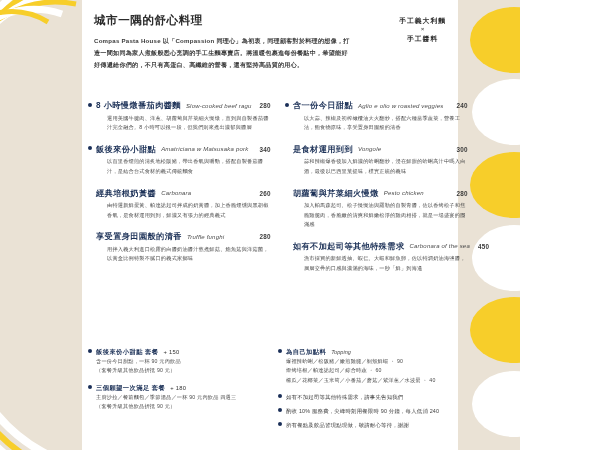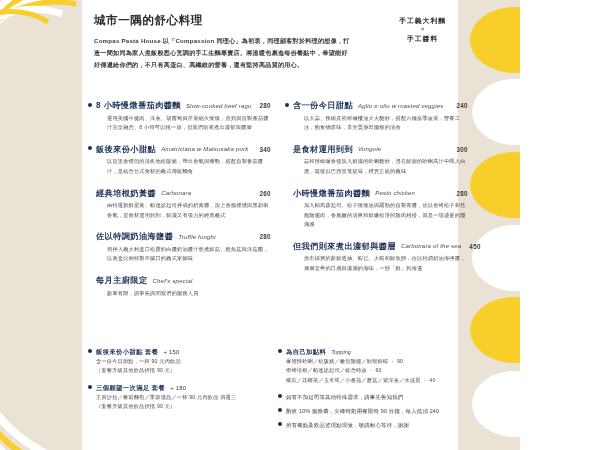--- a/index.html
+++ b/index.html
@@ -276,36 +276,27 @@
             <span class="name-zh">經典培根奶黃醬</span>
             <span class="name-en">Carbonara</span>
             <span class="price">260</span>
           </div>
           <div class="desc">由特選新鮮蛋黃、帕達諾起司拌成的奶黃醬，加上香脆煙燻與黑胡椒香氣，是食材運用到到，鮮濃又有張力的經典義式</div>
         </div>
 
         <div class="item">
           <div class="item-head">
             <span class="bullet-spacer"></span>
-            <span class="name-zh">佐以特調奶油海鹽醬</span>
+            <span class="name-zh">享受置身田園般的清香</span>
             <span class="name-en">Truffle funghi</span>
             <span class="price">280</span>
           </div>
           <div class="desc">用拌入義大利進口松露的白醬奶油醬汁熬煮鮮菇、鮑魚菇與洋菇菌，以黃金比例特製不膩口的義式家鄉味</div>
         </div>
 
-        <div class="item">
-          <div class="item-head">
-            <span class="bullet-spacer"></span>
-            <span class="name-zh">每月主廚限定</span>
-            <span class="name-en">Chef's special</span>
-            <span class="price"></span>
-          </div>
-          <div class="desc">數量有限，請事先詢問我們的服務人員</div>
-        </div>
       </div>
 
       <div class="col">
         <div class="item">
           <div class="item-head">
             <span class="bullet"></span>
             <span class="name-zh">含一份今日甜點</span>
             <span class="name-en">Aglio e olio w roasted veggies</span>
             <span class="price">240</span>
           </div>
@@ -318,31 +309,31 @@
             <span class="name-zh">是食材運用到到</span>
             <span class="name-en">Vongole</span>
             <span class="price">300</span>
           </div>
           <div class="desc">蒜和辣椒爆香後加入鮮濃的蛤蜊翻炒，浸在鮮甜的蛤蜊高汁中嗎入白酒，最後以巴西里葉提味，樸實正統的義味</div>
         </div>
 
         <div class="item">
           <div class="item-head">
             <span class="bullet-spacer"></span>
-            <span class="name-zh">小時慢燉番茄肉醬麵</span>
+            <span class="name-zh">胡蘿蔔與芹菜細火慢燉</span>
             <span class="name-en">Pesto chicken</span>
             <span class="price">280</span>
           </div>
           <div class="desc">加入帕馬森起司、松子慢慢油與羅勒的自製青醬，佐以香烤松子和焦脆雞腿肉，香脆嫩的清爽和鮮嫩松淨的雞肉相搭，就是一場盛宴的團滿感</div>
         </div>
 
         <div class="item">
           <div class="item-head">
             <span class="bullet-spacer"></span>
-            <span class="name-zh">但我們則來煮出濃郁與醬層</span>
+            <span class="name-zh">如有不加起司等其他特殊需求</span>
             <span class="name-en">Carbonara of the sea</span>
             <span class="price">450</span>
           </div>
           <div class="desc">漁市採買的新鮮透抽、蝦仁、大蝦和鮮魚卵，佐以特調奶油海鹽醬，層層交疊的口感與濃滿的海味，一秒「鮮」到海邊</div>
         </div>
       </div>
     </div>
 
     <div class="bottom">
 

